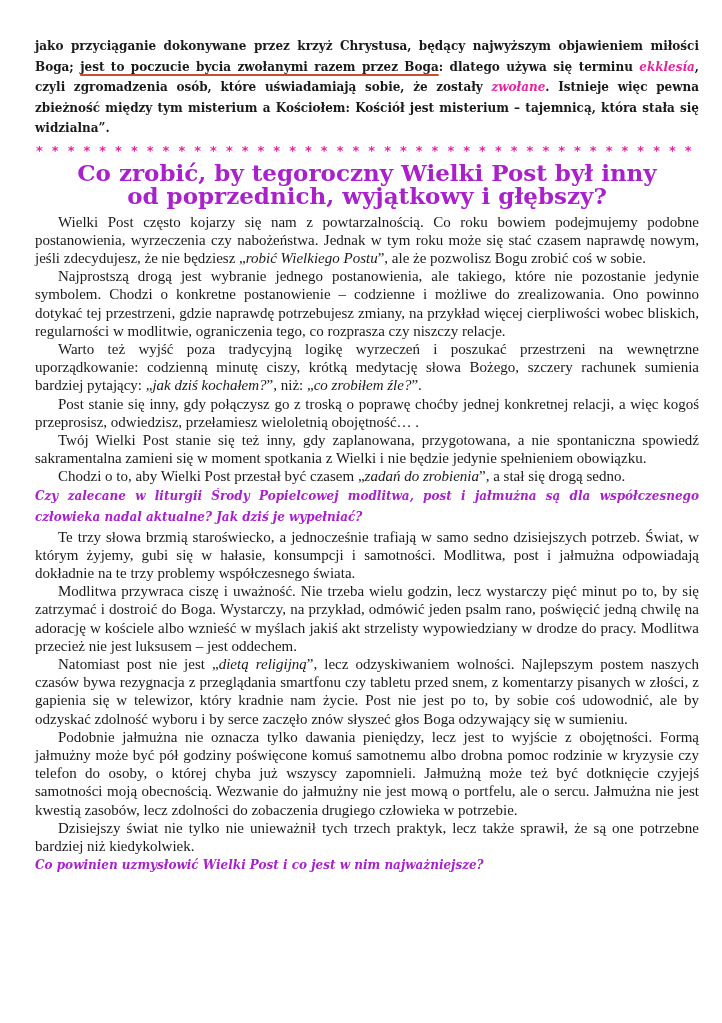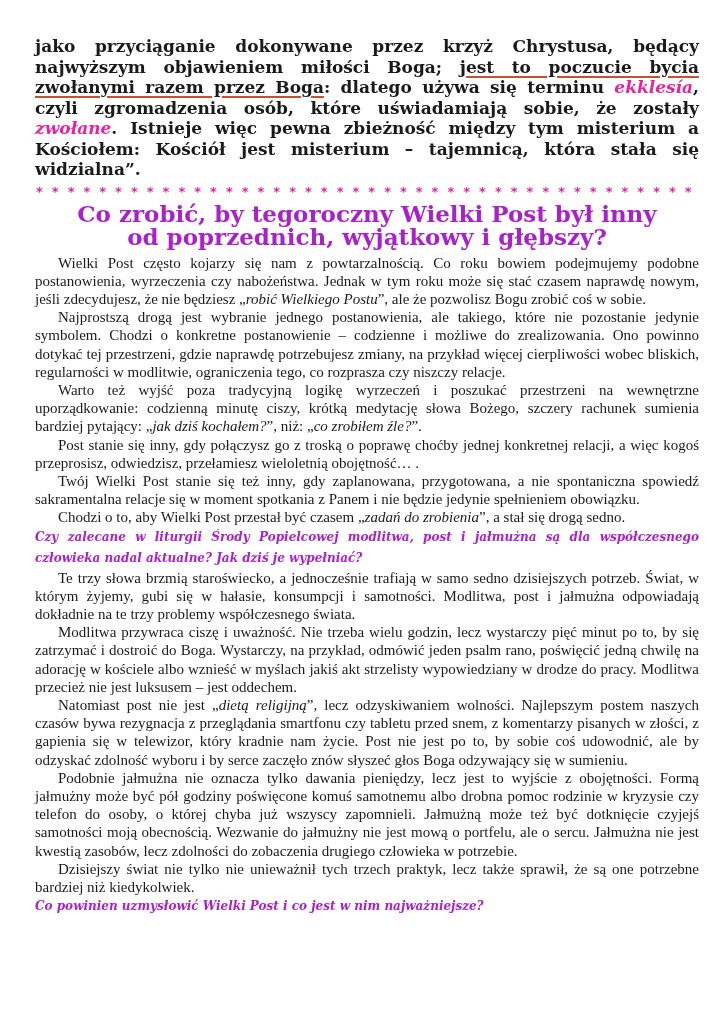--- a/index.html
+++ b/index.html
@@ -19,21 +19,21 @@
     position: relative;
     box-sizing: border-box;
   }
   .content {
     padding: 36px 23px 0 35px;
     box-sizing: border-box;
   }
   .top-para {
     font-family: "DejaVu Serif", serif;
     font-weight: bold;
-    font-size: 17px;
+    font-size: 12px;
     line-height: 20.5px;
     text-align: justify;
     color: var(--body-text);
     margin: 0;
   }
   .seg-underline {
     text-decoration: underline;
     text-decoration-color: var(--underline-orange);
     text-decoration-thickness: 2px;
     text-underline-offset: 3px;
@@ -96,21 +96,21 @@
     <div class="heading">
       <div>Co zrobić, by tegoroczny Wielki Post był inny</div>
       <div>od poprzednich, wyjątkowy i głębszy?</div>
     </div>
 
     <div class="body-blocks">
         <p class="body-para"><span class="seg-normal">Wielki Post często kojarzy się nam z powtarzalnością. Co roku bowiem podejmujemy podobne postanowienia, wyrzeczenia czy nabożeństwa. Jednak w tym roku może się stać czasem naprawdę nowym, jeśli zdecydujesz, że nie będziesz „</span><span class="seg-italic">robić Wielkiego Postu</span><span class="seg-normal">”, ale że pozwolisz Bogu zrobić coś w sobie.</span></p>
         <p class="body-para"><span class="seg-normal">Najprostszą drogą jest wybranie jednego postanowienia, ale takiego, które nie pozostanie jedynie symbolem. Chodzi o konkretne postanowienie – codzienne i możliwe do zrealizowania. Ono powinno dotykać tej przestrzeni, gdzie naprawdę potrzebujesz zmiany, na przykład więcej cierpliwości wobec bliskich, regularności w modlitwie, ograniczenia tego, co rozprasza czy niszczy relacje.</span></p>
         <p class="body-para"><span class="seg-normal">Warto też wyjść poza tradycyjną logikę wyrzeczeń i poszukać przestrzeni na wewnętrzne uporządkowanie: codzienną minutę ciszy, krótką medytację słowa Bożego, szczery rachunek sumienia bardziej pytający: „</span><span class="seg-italic">jak dziś kochałem?</span><span class="seg-normal">”, niż: „</span><span class="seg-italic">co zrobiłem źle?</span><span class="seg-normal">”.</span></p>
         <p class="body-para"><span class="seg-normal">Post stanie się inny, gdy połączysz go z troską o poprawę choćby jednej konkretnej relacji, a więc kogoś przeprosisz, odwiedzisz, przełamiesz wieloletnią obojętność… .</span></p>
-        <p class="body-para"><span class="seg-normal">Twój Wielki Post stanie się też inny, gdy zaplanowana, przygotowana, a nie spontaniczna spowiedź sakramentalna relacje się w moment spotkania z Panem i nie będzie jedynie spełnieniem obowiązku.</span></p>
+        <p class="body-para"><span class="seg-normal">Twój Wielki Post stanie się też inny, gdy zaplanowana, przygotowana, a nie spontaniczna spowiedź sakramentalna zamieni się w moment spotkania z Wielki i nie będzie jedynie spełnieniem obowiązku.</span></p>
         <p class="body-para"><span class="seg-normal">Chodzi o to, aby Wielki Post przestał być czasem „</span><span class="seg-italic">zadań do zrobienia</span><span class="seg-normal">”, a stał się drogą sedno.</span></p>
         <p class="question"><span class="seg-normal">Czy zalecane w liturgii Środy Popielcowej modlitwa, post i jałmużna są dla współczesnego człowieka nadal aktualne? Jak dziś je wypełniać?</span></p>
         <p class="body-para"><span class="seg-normal">Te trzy słowa brzmią staroświecko, a jednocześnie trafiają w samo sedno dzisiejszych potrzeb. Świat, w którym żyjemy, gubi się w hałasie, konsumpcji i samotności. Modlitwa, post i jałmużna odpowiadają dokładnie na te trzy problemy współczesnego świata.</span></p>
         <p class="body-para"><span class="seg-normal">Modlitwa przywraca ciszę i uważność. Nie trzeba wielu godzin, lecz wystarczy pięć minut po to, by się zatrzymać i dostroić do Boga. Wystarczy, na przykład, odmówić jeden psalm rano, poświęcić jedną chwilę na adorację w kościele albo wznieść w myślach jakiś akt strzelisty wypowiedziany w drodze do pracy. Modlitwa przecież nie jest luksusem – jest oddechem.</span></p>
         <p class="body-para"><span class="seg-normal">Natomiast post nie jest „</span><span class="seg-italic">dietą religijną</span><span class="seg-normal">”, lecz odzyskiwaniem wolności. Najlepszym postem naszych czasów bywa rezygnacja z przeglądania smartfonu czy tabletu przed snem, z komentarzy pisanych w złości, z gapienia się w telewizor, który kradnie nam życie. Post nie jest po to, by sobie coś udowodnić, ale by odzyskać zdolność wyboru i by serce zaczęło znów słyszeć głos Boga odzywający się w sumieniu.</span></p>
         <p class="body-para"><span class="seg-normal">Podobnie jałmużna nie oznacza tylko dawania pieniędzy, lecz jest to wyjście z obojętności. Formą jałmużny może być pół godziny poświęcone komuś samotnemu albo drobna pomoc rodzinie w kryzysie czy telefon do osoby, o której chyba już wszyscy zapomnieli. Jałmużną może też być dotknięcie czyjejś samotności moją obecnością. Wezwanie do jałmużny nie jest mową o portfelu, ale o sercu. Jałmużna nie jest kwestią zasobów, lecz zdolności do zobaczenia drugiego człowieka w potrzebie.</span></p>
         <p class="body-para"><span class="seg-normal">Dzisiejszy świat nie tylko nie unieważnił tych trzech praktyk, lecz także sprawił, że są one potrzebne bardziej niż kiedykolwiek.</span></p>
         <p class="question"><span class="seg-normal">Co powinien uzmysłowić Wielki Post i co jest w nim najważniejsze?</span></p>
       </div>
 

